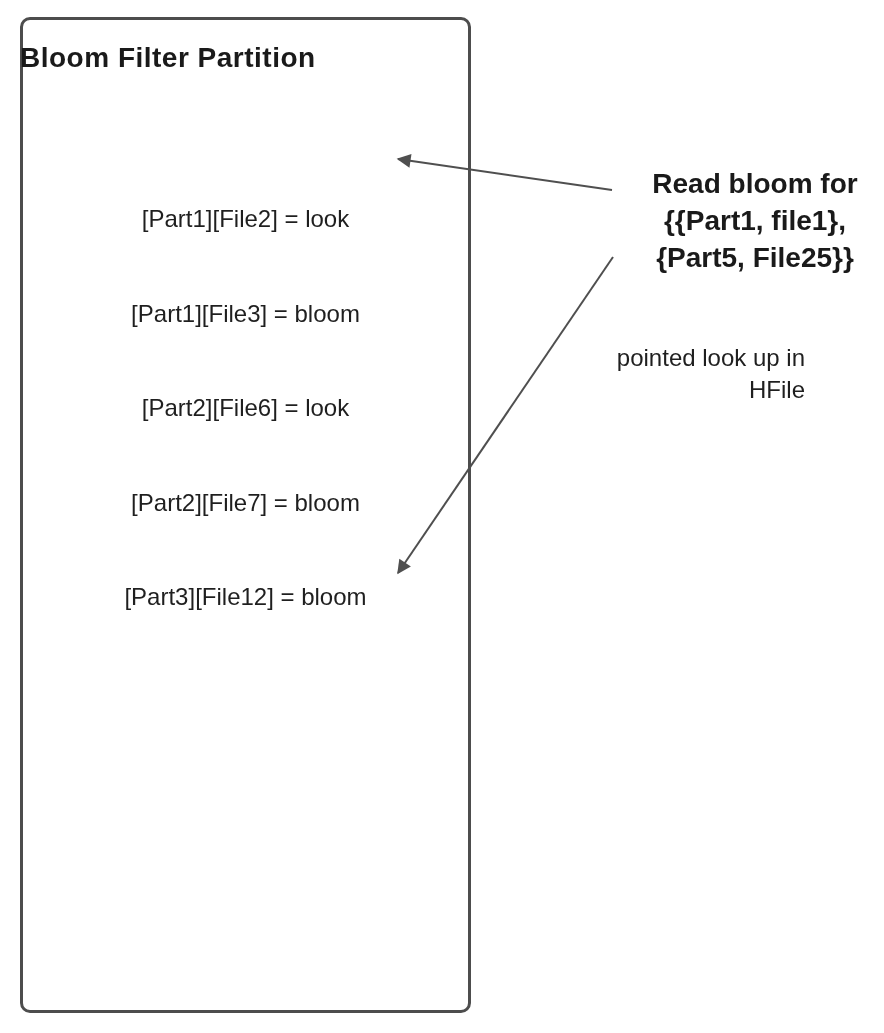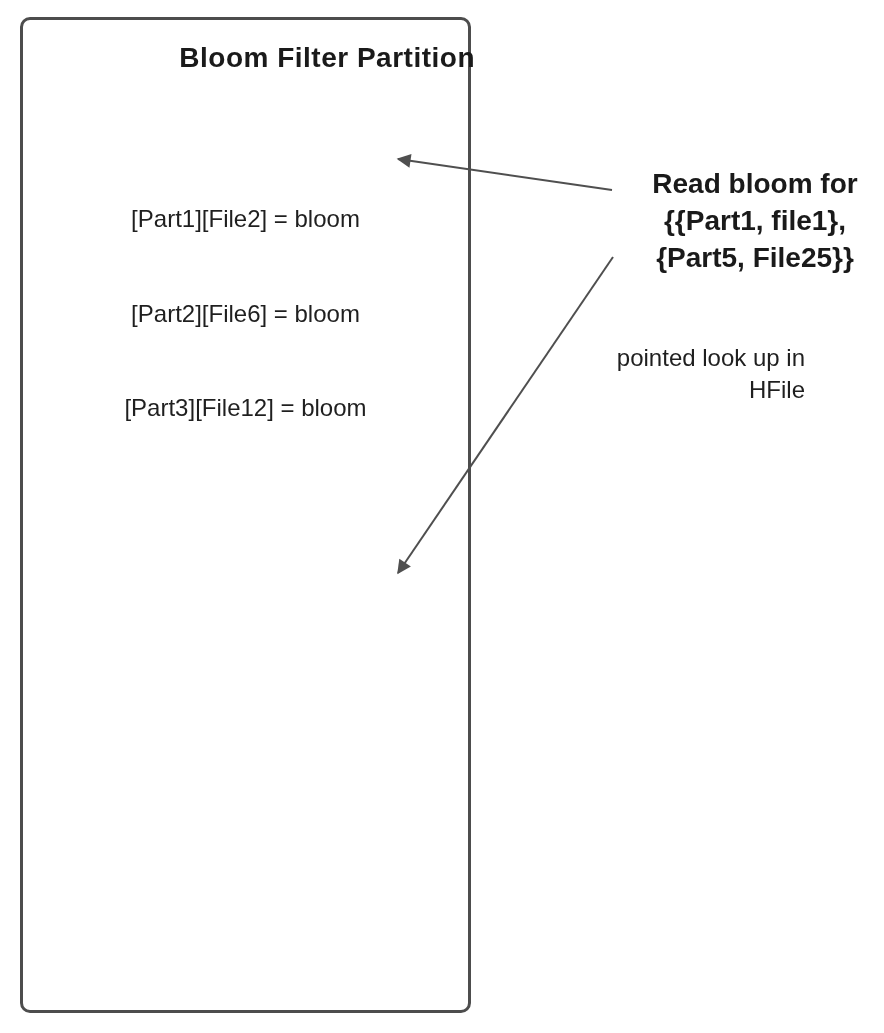--- a/index.html
+++ b/index.html
@@ -25,21 +25,21 @@
     border: 3px solid #4d4d4d;
     border-radius: 10px;
     box-sizing: border-box;
     background: #ffffff;
   }
   .box-title {
     position: absolute;
     left: 20px;
     top: 42px;
     width: 455px;
-    text-align: right;
+    text-align: left;
     font-size: 28px;
     font-weight: bold;
     color: #1a1a1a;
     letter-spacing: 0.5px;
   }
   .entries {
     position: absolute;
     left: 20px;
     top: 140px;
     width: 451px;
@@ -82,22 +82,24 @@
 </head>
 <body>
 
 <div class="stage">
 
   <div class="partition-box"></div>
 
   <div class="box-title">Bloom Filter Partition</div>
 
   <div class="entries">
-    <div>[Part1][File2] = bloom</div>
-    <div>[Part2][File6] = bloom</div>
+    <div>[Part1][File2] = look</div>
+    <div>[Part1][File3] = bloom</div>
+    <div>[Part2][File6] = look</div>
+    <div>[Part2][File7] = bloom</div>
     <div>[Part3][File12] = bloom</div>
     
     
     
     
     
     
     
     
     

